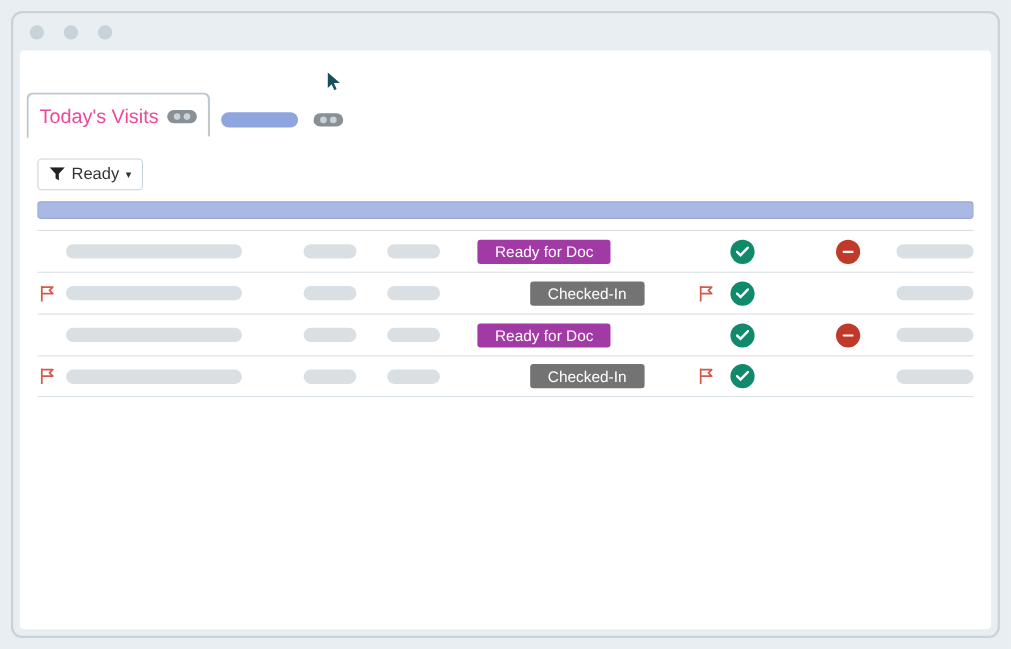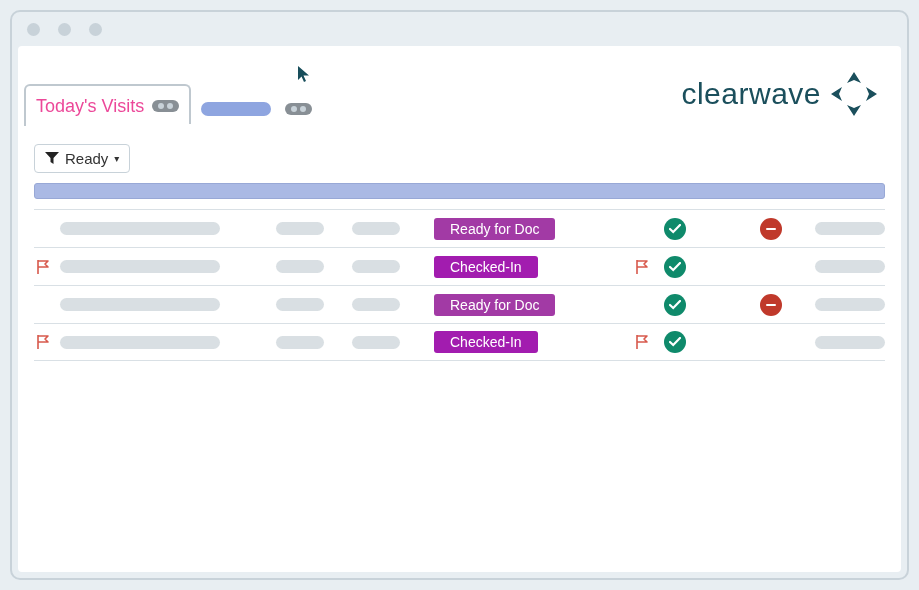--- a/index.html
+++ b/index.html
@@ -189,21 +189,21 @@
   .col-gap4 { flex: 1; }
   .col-end { width: 70px; }
   .status-badge {
     color: #fff;
     font-size: 14px;
     padding: 3px 16px;
     border-radius: 3px;
     white-space: nowrap;
   }
   .status-ready { background: #a23aa5; }
-  .status-checked { background: #a21caf; }
+  .status-checked { background: #737373; margin-left: 48px; }
   .circle-btn {
     width: 22px;
     height: 22px;
     border-radius: 50%;
     display: flex;
     align-items: center;
     justify-content: center;
     cursor: pointer;
   }
   .circle-check { background: #0f8a6b; }
@@ -238,29 +238,20 @@
           <span class="tab-blue-bar"></span>
           <span class="tab-pill">
             <span class="pd"></span>
               <span class="pd"></span>
           </span>
         </div>
       </div>
       <div class="header-rule"></div>
       <div class="tab-main-cover"></div>
 
-      <div class="logo">
-        <span class="logo-text">clearwave</span>
-        <svg width="54" height="48" viewBox="0 0 54 48">
-          <path d="M27 2 L34 13 L27 10 L20 13 Z" fill="#1b4f5c"></path>
-          <path d="M27 46 L34 35 L27 38 L20 35 Z" fill="#1b4f5c"></path>
-          <path d="M4 24 L15 17 L12 24 L15 31 Z" fill="#1b4f5c"></path>
-          <path d="M50 24 L39 17 L42 24 L39 31 Z" fill="#1b4f5c"></path>
-        </svg>
-      </div>
     </div>
 
     <div class="toolbar">
       <button class="filter-btn">
         <svg width="14" height="13" viewBox="0 0 14 13">
           <path d="M0 0 L14 0 L8.5 6 L8.5 12 L5.5 10 L5.5 6 Z" fill="#222"></path>
         </svg>
         <span>Ready</span>
         <span class="filter-caret">▾</span>
       </button>

